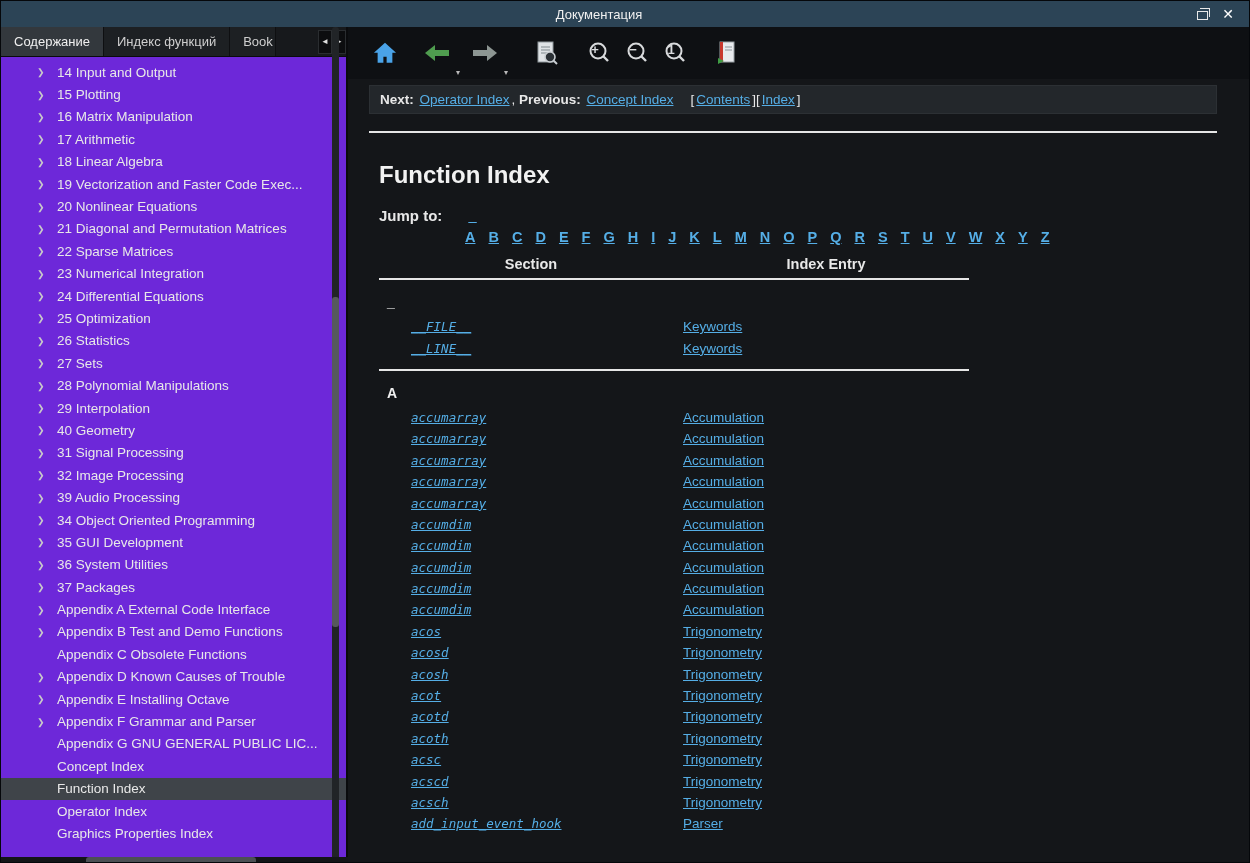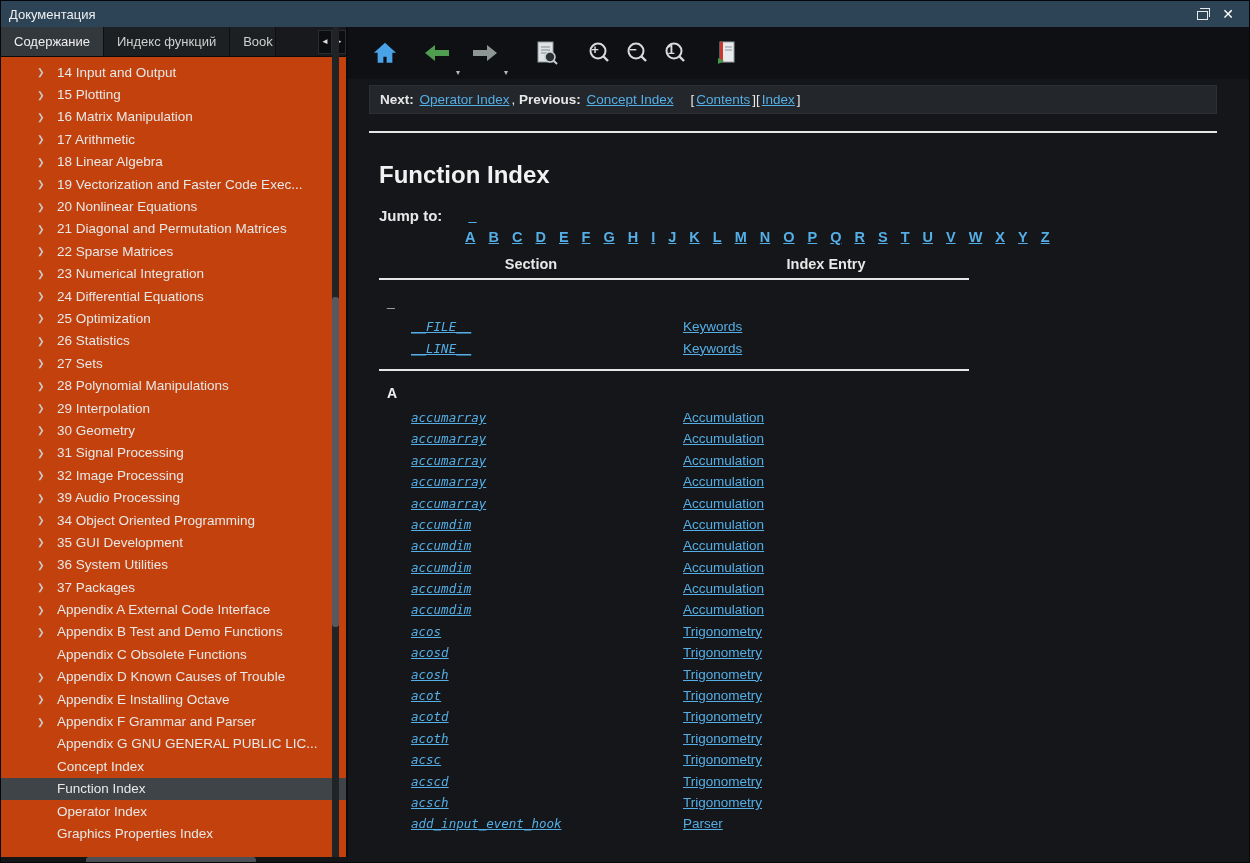--- a/index.html
+++ b/index.html
@@ -5,30 +5,30 @@
   * { margin:0; padding:0; box-sizing:border-box; }
   html,body { background:#000; }
   .window {
     position:relative; width:1250px; height:863px; overflow:hidden;
     font-family:"Liberation Sans", sans-serif;
     background:#141619; border:1px solid #05070a;
   }
   
   .titlebar {
     height:26px; background:#2c4456; display:flex; align-items:center;
-    padding:8px 8px; color:#f0f0f0; font-size:13px;
+    padding:8px 8px; color:#f0f0f0; font-size:13px;text-align:center;
   }
   .titlebar .title { flex:1; }
   .tb-btn { width:26px; height:20px; display:flex; align-items:center; justify-content:center; color:#fff; cursor:default; }
   .restore-box { position:relative; width:11px; height:9px; border:1px solid #e8e8e8; margin-top:2px; background:transparent; }
   .restore-box::before { content:""; position:absolute; left:2px; top:-4px; width:9px; height:8px; border:1px solid #e8e8e8; border-bottom:none; border-left:none; }
   .close-glyph { font-size:14px; line-height:1; }
   
   .main { display:flex; height:837px; }
-  .leftdock { width:347px; background:#c2410c; display:flex; flex-direction:column; border-right:2px solid #0a0b0d; position:relative; }
+  .leftdock { width:347px; background:#6d28d9; display:flex; flex-direction:column; border-right:2px solid #0a0b0d; position:relative; }
   
   .tabbar { height:30px; background:#17191c; display:flex; align-items:stretch; border-bottom:1px solid #0a0b0d; }
   .tab { padding:0 13px; display:flex; align-items:center; font-size:13px; color:#cfcfcf; background:#1d2023; border-right:1px solid #0e0f11; cursor:default; white-space:nowrap; }
   .tab.active { background:#33383d; color:#f0f0f0; }
   .tab.truncated { max-width:46px; overflow:hidden; }
   .tab-arrows { margin-left:auto; display:flex; align-items:center; }
   .tab-arrow { width:14px; height:24px; background:#0c0d0f; color:#e0e0e0; font-size:8px; display:flex; align-items:center; justify-content:center; border:1px solid #2a2d30; }
   
   .tree { flex:1; position:relative; padding-top:4px; overflow:hidden; }
   .tree-item { height:22.4px; display:flex; align-items:center; padding-left:36px; color:#e8e8e8; font-size:13.5px; white-space:nowrap; cursor:default; }
@@ -157,21 +157,21 @@
           <div class="tree-item">
             <span class="chev">❯</span>
             <span>28 Polynomial Manipulations</span>
           </div>
           <div class="tree-item">
             <span class="chev">❯</span>
             <span>29 Interpolation</span>
           </div>
           <div class="tree-item">
             <span class="chev">❯</span>
-            <span>30 Geometry</span>
+            <span>40 Geometry</span>
           </div>
           <div class="tree-item">
             <span class="chev">❯</span>
             <span>31 Signal Processing</span>
           </div>
           <div class="tree-item">
             <span class="chev">❯</span>
             <span>32 Image Processing</span>
           </div>
           <div class="tree-item">

